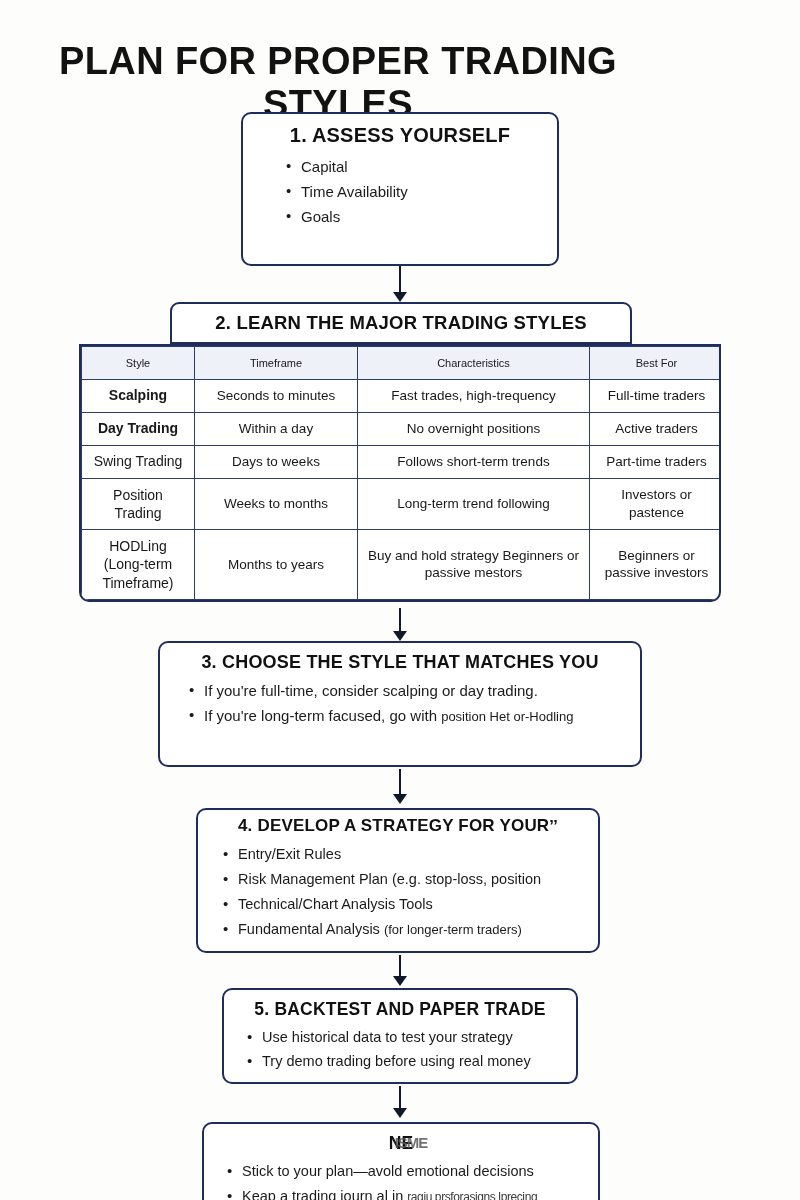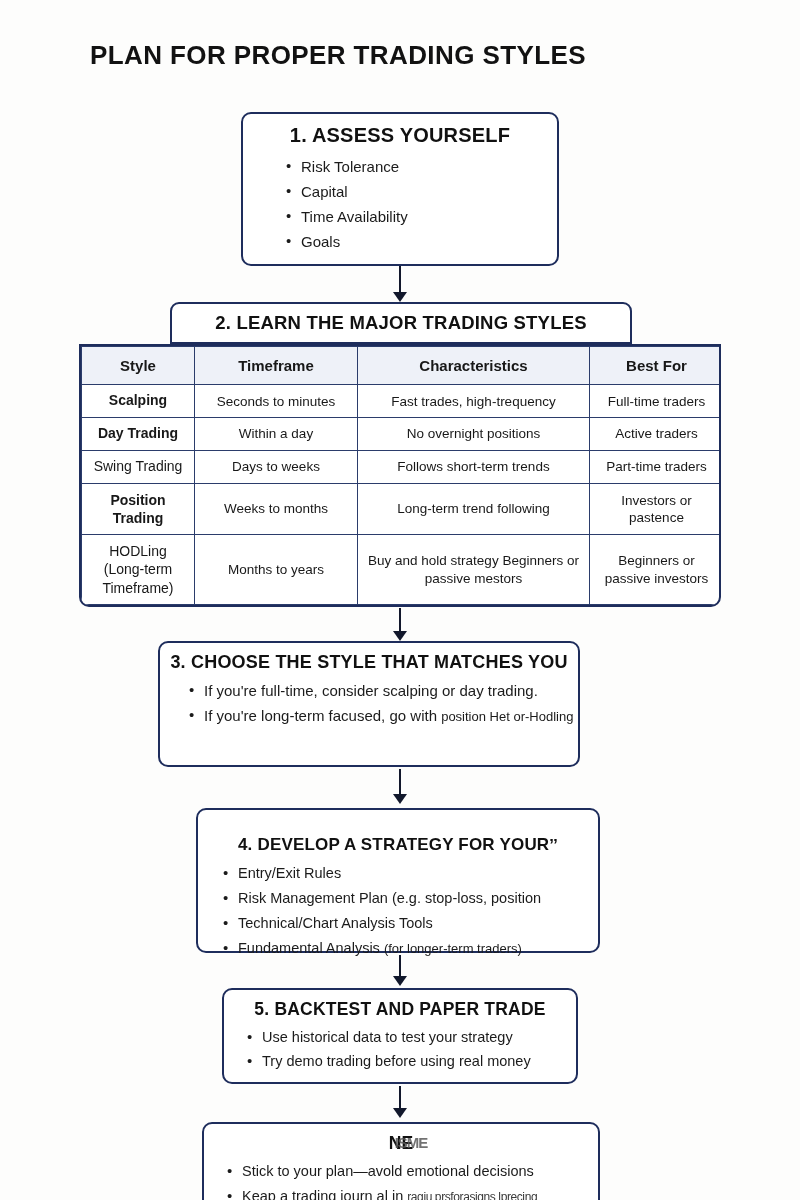--- a/index.html
+++ b/index.html
@@ -23,21 +23,21 @@
     height: 1200px;
   }
 
   
   .page-title {
     position: absolute;
     top: 40px;
     left: 0;
     width: 676px;
     text-align: center;
-    font-size: 26px;
+    font-size: 38px;
     font-weight: bold;
     letter-spacing: 0.4px;
     color: #121212;
   }
 
   
   .node {
     position: absolute;
     box-sizing: border-box;
     background: #ffffff;
@@ -122,58 +122,58 @@
     border: 1px solid #2b3c6b;
     text-align: center;
     vertical-align: middle;
     font-size: 13.5px;
     color: #181818;
     padding: 7px 10px;
     line-height: 1.28;
   }
   table.styles th {
     background: #eef1f8;
-    font-weight: bold;
-    font-size: 15px;
+    font-weight: normal;
+    font-size: 11px;
     padding: 9px 3px;
   }
   table.styles td.style-cell {
     font-weight: bold;
     font-size: 14px;
   }
   table.styles tr.r3 td.style-cell,
   table.styles tr.r5 td.style-cell {
     font-weight: normal;
   }
-  table.styles tr.r4 td.style-cell { font-weight: bold; }
+  table.styles tr.r4 td.style-cell { font-weight: normal; }
   col.c1 { width: 113px; }
   col.c2 { width: 163px; }
   col.c3 { width: 232px; }
   col.c4 { width: 134px; }
   table.styles td.multi { line-height: 1.3; }
 
   
   #box3 {
     left: 158px;
     top: 641px;
-    width: 422px;
+    width: 484px;
     height: 126px;
     padding: 9px 0 0 0;
   }
   #box3 .node-title { font-size: 18px; margin-bottom: 6px; }
   #box3 .bullets { padding-left: 26px; }
   #box3 .bullets li { font-size: 15px; line-height: 1.65; }
 
   
   #box4 {
     left: 196px;
     top: 808px;
     width: 404px;
     height: 145px;
-    padding: 25px 0 0 0;
+    padding: 6px 0 0 0;
   }
   #box4 .node-title { font-size: 17px; margin-bottom: 6px; }
   #box4 .bullets { padding-left: 22px; }
   #box4 .bullets li { font-size: 14.5px; line-height: 1.72; }
 
   
   #box5 {
     left: 222px;
     top: 988px;
     width: 356px;
@@ -244,21 +244,20 @@
 </head>
 <body>
 
 <div class="page">
 
   <div class="page-title">PLAN FOR PROPER TRADING STYLES</div>
 
   <div class="node" id="box1">
     <div class="node-title">1. ASSESS YOURSELF</div>
     <ul class="bullets">
-      <li>Risk Tolerance</li>
       <li>Capital</li>
       <li>Time Availability</li>
       <li>Goals</li>
     </ul>
   </div>
 
   <div class="arrow" style="left:392px; top:266px; height:36px;">
     <div class="shaft" style="height:26px;"></div>
     <div class="head" style="top:26px;"></div>
   </div>

